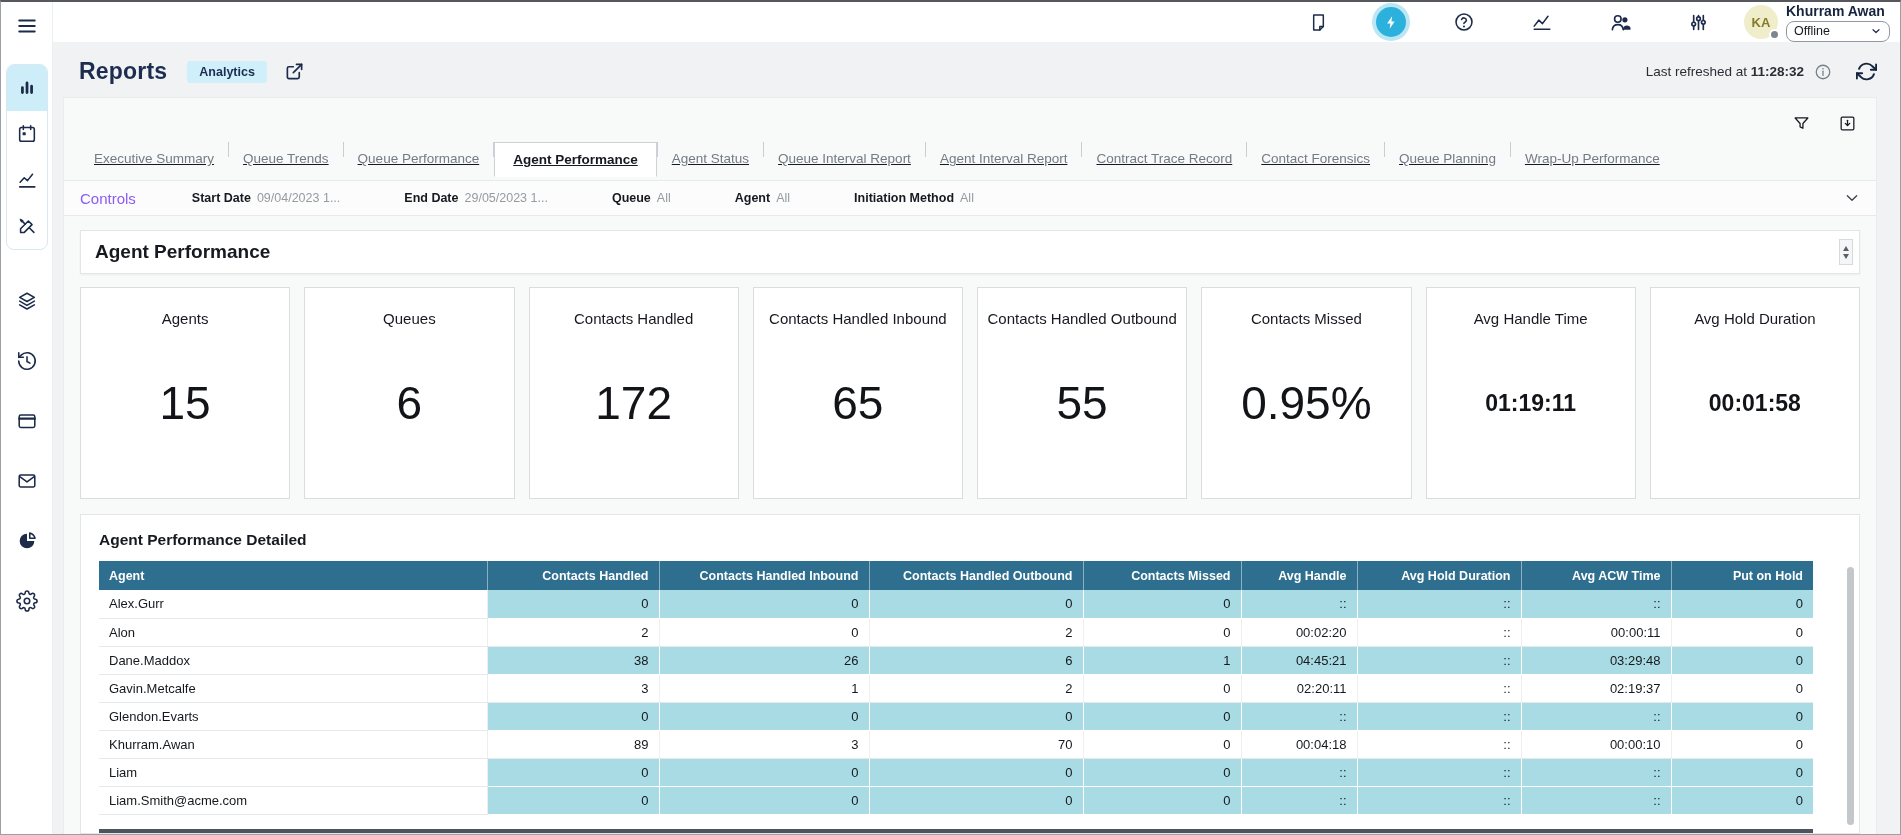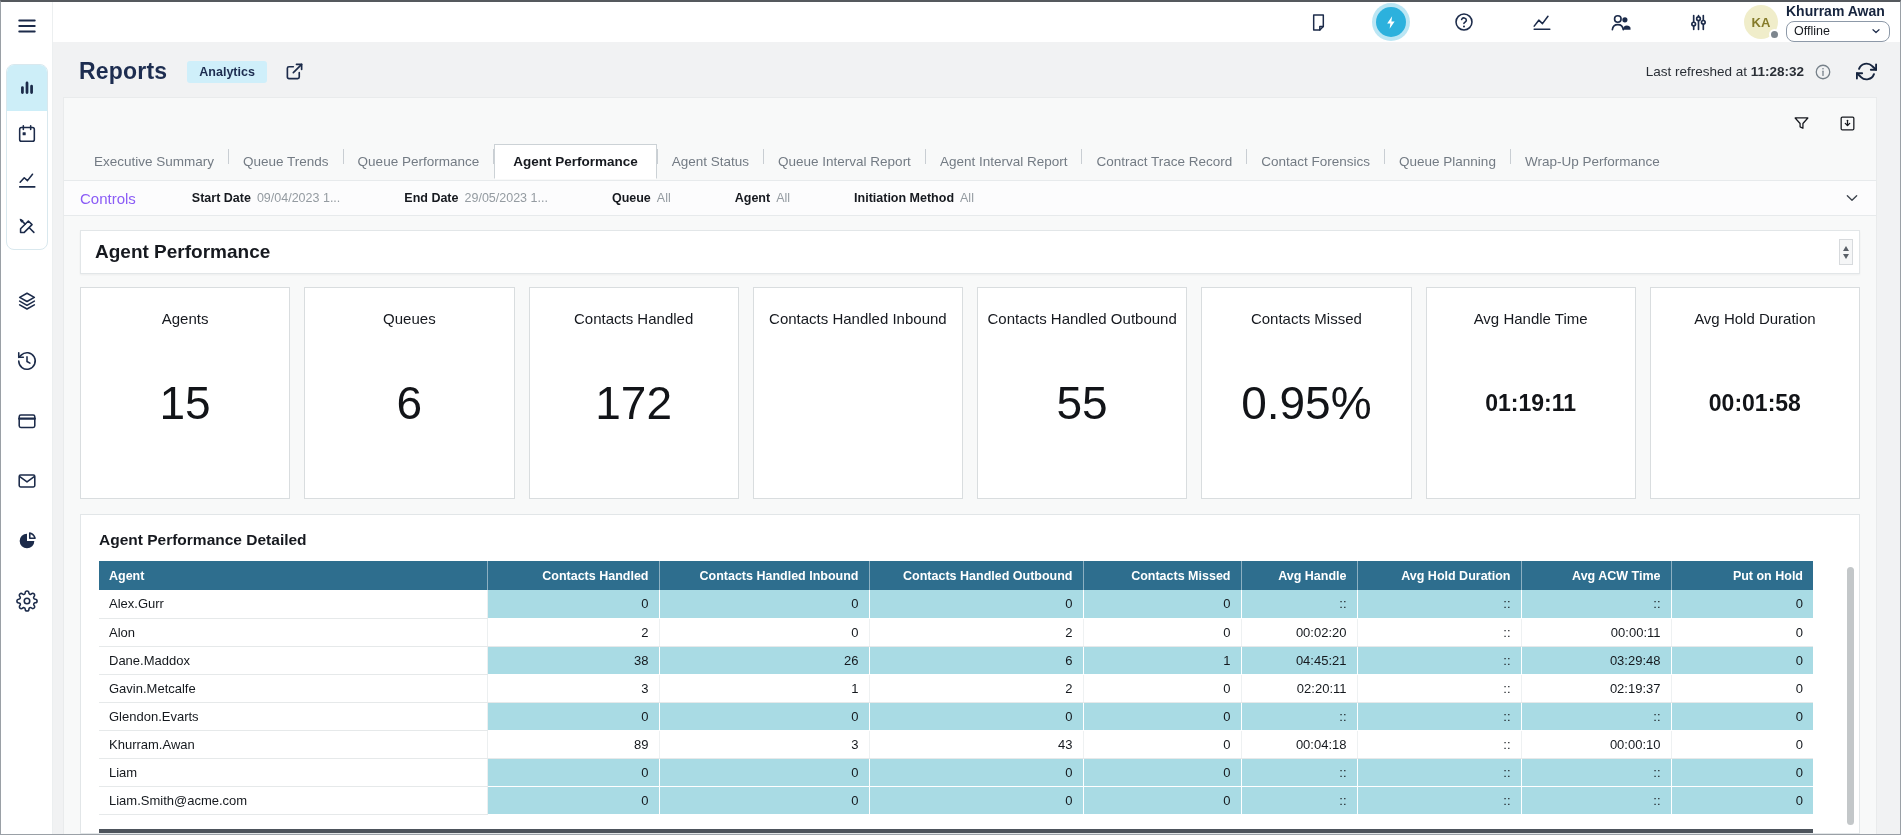--- a/index.html
+++ b/index.html
@@ -42,21 +42,21 @@
   .ext-link { margin-left:18px; cursor:pointer; display:flex; }
   .head-right { margin-left:auto; display:flex; align-items:center; gap:10px; }
   .refresh-text { font-size:13.5px; color:#2a2f36; }
   .refresh-text b { font-weight:bold; }
   .refresh-btn { margin-left:14px; cursor:pointer; display:flex; }
 
   .panel { flex:1; background:#f8f9f9; border:1px solid #e9ebec; border-bottom:none; min-height:0; display:flex; flex-direction:column; position:relative; }
   .panel-toolbar { height:40px; display:flex; align-items:center; justify-content:flex-end; gap:24px; padding:10px 18px 0 0; }
   .panel-toolbar .icon-btn { width:22px; height:22px; }
 
-  .tabs { display:flex; align-items:center; margin:4px 0 0 16px; height:38px; }
+  .tabs { display:flex; align-items:flex-start; margin:4px 0 0 16px; height:38px;text-decoration:underline; }
   .tab { font-size:13.5px; color:#737b84; padding:9px 14px 8px; white-space:nowrap; cursor:pointer; }
   .tab.active { color:#16191f; font-weight:bold; background:#fff; border:1px solid #ccd2d6; border-bottom:1px solid #fff; margin-bottom:-1px; padding:9px 18px 9px; }
   .tab-divider { width:1px; height:15px; background:#c9ced3; margin-bottom:10px; }
 
   .controls-row { height:36px; background:#fcfcfd; border-top:1px solid #e7eaec; border-bottom:1px solid #e7eaec; display:flex; align-items:center; padding:0 16px; }
   .controls-title { font-size:15px; color:#8b5cf6; margin-right:56px; }
   .controls-fields { display:flex; align-items:center; gap:64px; }
   .control-field { display:flex; align-items:center; gap:6px; cursor:pointer; }
   .c-label { font-size:12.5px; font-weight:bold; color:#16191f; }
   .c-value { font-size:12.5px; color:#949ba1; }
@@ -348,20 +348,21 @@
             <div class="kpi-card">
               <div class="kpi-label">Queues</div>
               <div class="kpi-value large">6</div>
             </div>
             <div class="kpi-card">
               <div class="kpi-label">Contacts Handled</div>
               <div class="kpi-value large">172</div>
             </div>
             <div class="kpi-card">
               <div class="kpi-label">Contacts Handled Inbound</div>
+              <div class="kpi-value large">65</div>
             </div>
             <div class="kpi-card">
               <div class="kpi-label">Contacts Handled Outbound</div>
               <div class="kpi-value large">55</div>
             </div>
             <div class="kpi-card">
               <div class="kpi-label">Contacts Missed</div>
               <div class="kpi-value large">0.95%</div>
             </div>
             <div class="kpi-card">
@@ -454,21 +455,21 @@
                   <td class="num">0</td>
                   <td class="num">::</td>
                   <td class="num">::</td>
                   <td class="num">::</td>
                   <td class="num">0</td>
                 </tr>
                 <tr>
                   <td class="agent-cell">Khurram.Awan</td>
                   <td class="num">89</td>
                   <td class="num">3</td>
-                  <td class="num">43</td>
+                  <td class="num">70</td>
                   <td class="num">0</td>
                   <td class="num">00:04:18</td>
                   <td class="num">::</td>
                   <td class="num">00:00:10</td>
                   <td class="num">0</td>
                 </tr>
                 <tr class="striped">
                   <td class="agent-cell">Liam</td>
                   <td class="num">0</td>
                   <td class="num">0</td>

